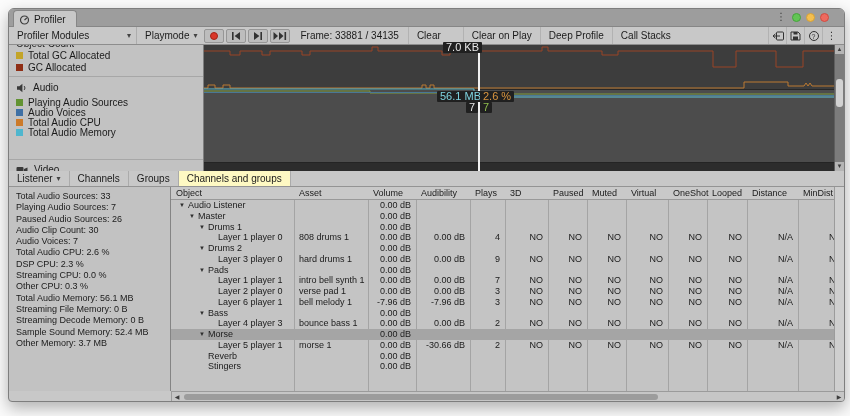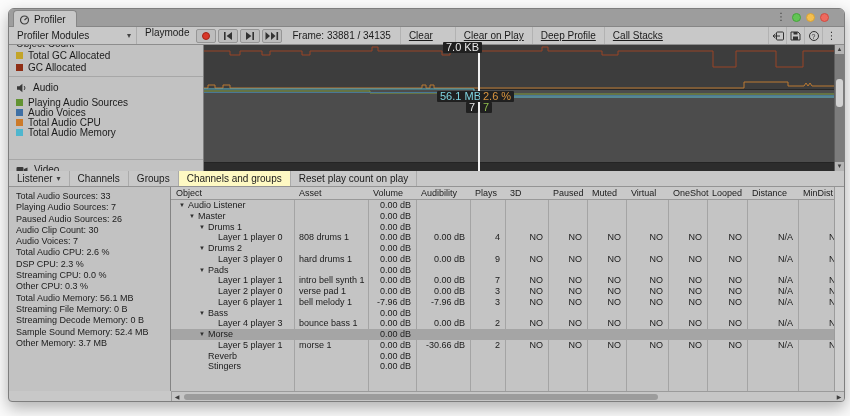--- a/index.html
+++ b/index.html
@@ -28,29 +28,29 @@
   .winctrl { position:absolute; top:4px; width:9px; height:9px; border-radius:50%; }
   .kebab { position:absolute; font-size:10px; color:#3c3c3c; top:2px; letter-spacing:0; }
 
   
   .toolbar {
     left:0; top:18px; width:100%; height:18px; background:#c8c8c8;
     border-bottom:1px solid #8d8d8d; display:flex; align-items:center; font-size:10px;
   }
   .dd { height:100%; display:flex; align-items:center; }
   .dd-modules { width:128px; padding:0 5px 0 8px; justify-content:space-between; border-right:1px solid #adadad; }
-  .dd-playmode { padding:0 6px 0 8px; gap:4px;flex-direction:column; }
+  .dd-playmode { padding:0 6px 0 8px; gap:4px; }
   .caret { font-size:8px; color:#444; }
   .tb-btn {
     width:20px; height:14px; margin:0 1px; border:1px solid #969696; border-radius:2px;
     background:#bdbdbd; display:flex; align-items:center; justify-content:center;
   }
   .rec-dot { width:8px; height:8px; border-radius:50%; background:#d9382a; border:1px solid #a32417; }
   .frame-label { padding:0 9px; white-space:nowrap; }
-  .flat-btn { height:100%; display:flex; align-items:center; padding:0 8px; border-left:1px solid #b2b2b2; white-space:nowrap;text-decoration:underline; }
+  .flat-btn { height:100%; display:flex; align-items:center; padding:0 8px; border-left:1px solid #b2b2b2; white-space:nowrap; }
   .flat-btn:last-of-type { border-right:1px solid #b2b2b2; }
   .tb-right { margin-left:auto; height:100%; display:flex; align-items:center; padding-right:4px; }
   .tb-icon { width:18px; height:100%; display:flex; align-items:center; justify-content:center; border-left:1px solid #b2b2b2; color:#333; }
   .help-circle { width:10px; height:10px; border-radius:50%; border:1px solid #333; font-size:7px; line-height:9px; text-align:center; }
 
   
   .chart-region { left:0; top:36px; width:100%; height:126px; background:#4c4c4c; }
   .legend {
     position:absolute; left:0; top:0; width:195px; height:126px;
     background:#c2c2c2; border-right:1px solid #7e7e7e; overflow:hidden; font-size:10px;
@@ -267,21 +267,20 @@
   </div>
 
   <div class="abs tabbar">
     <div class="tab-btn">
       <span>Listener</span>
       <span class="caret">▾</span>
     </div>
     <div class="tab-btn">Channels</div>
     <div class="tab-btn">Groups</div>
     <div class="tab-btn active">Channels and groups</div>
-    <div class="tab-btn">Reset play count on play</div>
   </div>
 
   <div class="abs bottom">
     <div class="stats" id="stats-panel">
         <div class="stat-line">Total Audio Sources: 33</div>
         <div class="stat-line">Playing Audio Sources: 7</div>
         <div class="stat-line">Paused Audio Sources: 26</div>
         <div class="stat-line">Audio Clip Count: 30</div>
         <div class="stat-line">Audio Voices: 7</div>
         <div class="stat-line">Total Audio CPU: 2.6 %</div>

